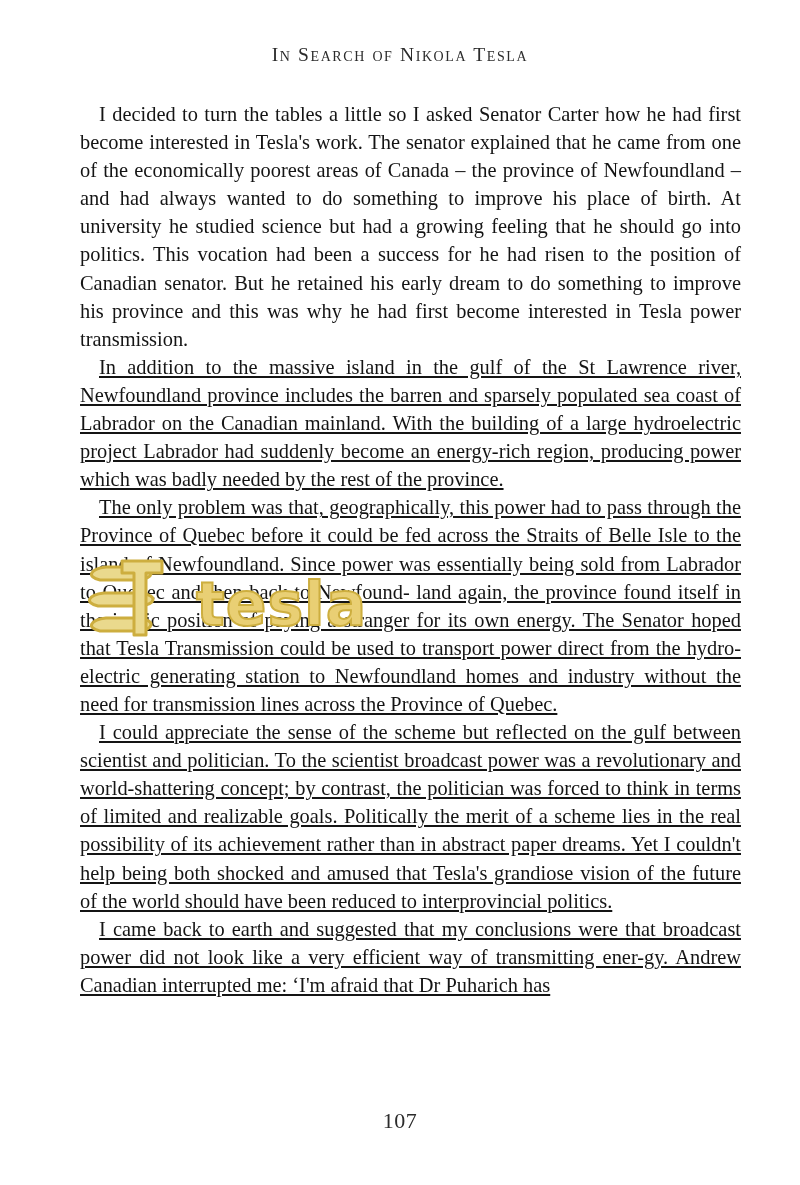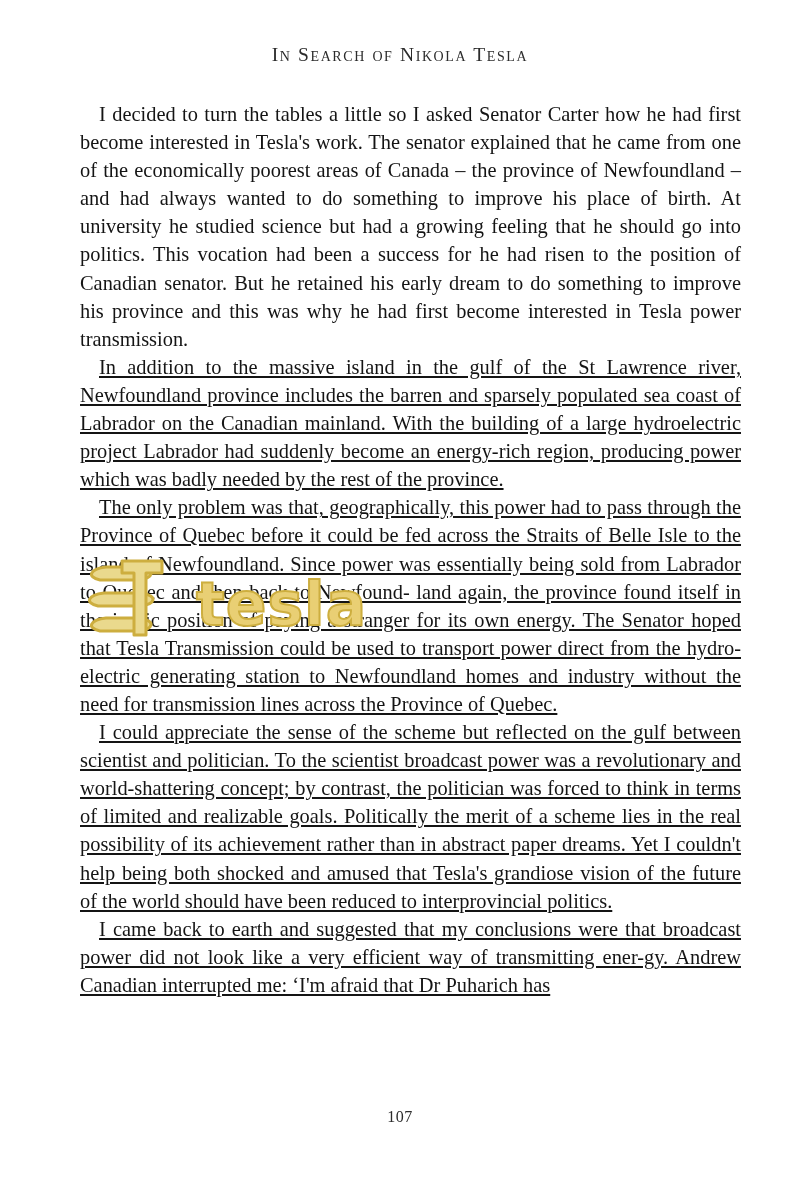--- a/index.html
+++ b/index.html
@@ -68,21 +68,21 @@
   
   .para { text-align-last: left; }
 
   
   .folio {
     position: absolute;
     top: 1108px;
     left: 0;
     width: 800px;
     text-align: center;
-    font-size: 16px;
+    font-size: 22px;
     color: #2b2b2b;
     letter-spacing: 0.5px;
   }
 
   
   .watermark {
     position: absolute;
     left: 78px;
     top: 552px;
     width: 650px;

